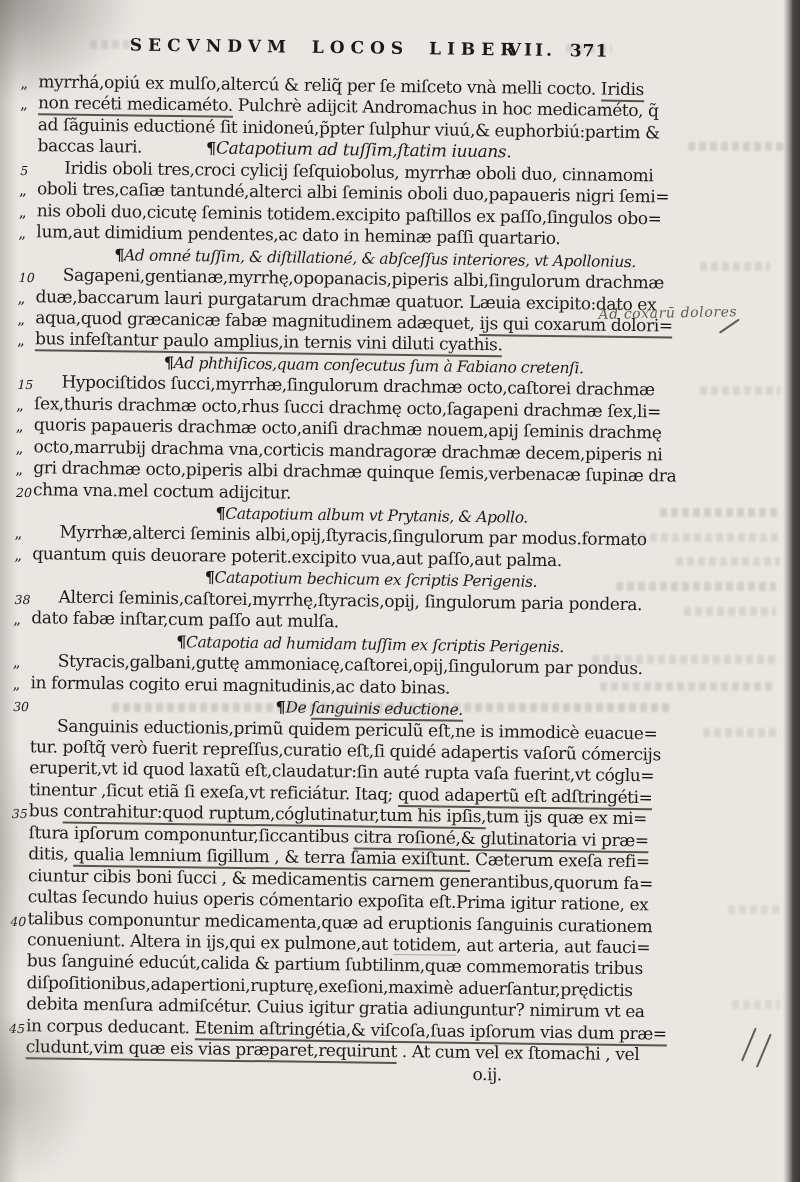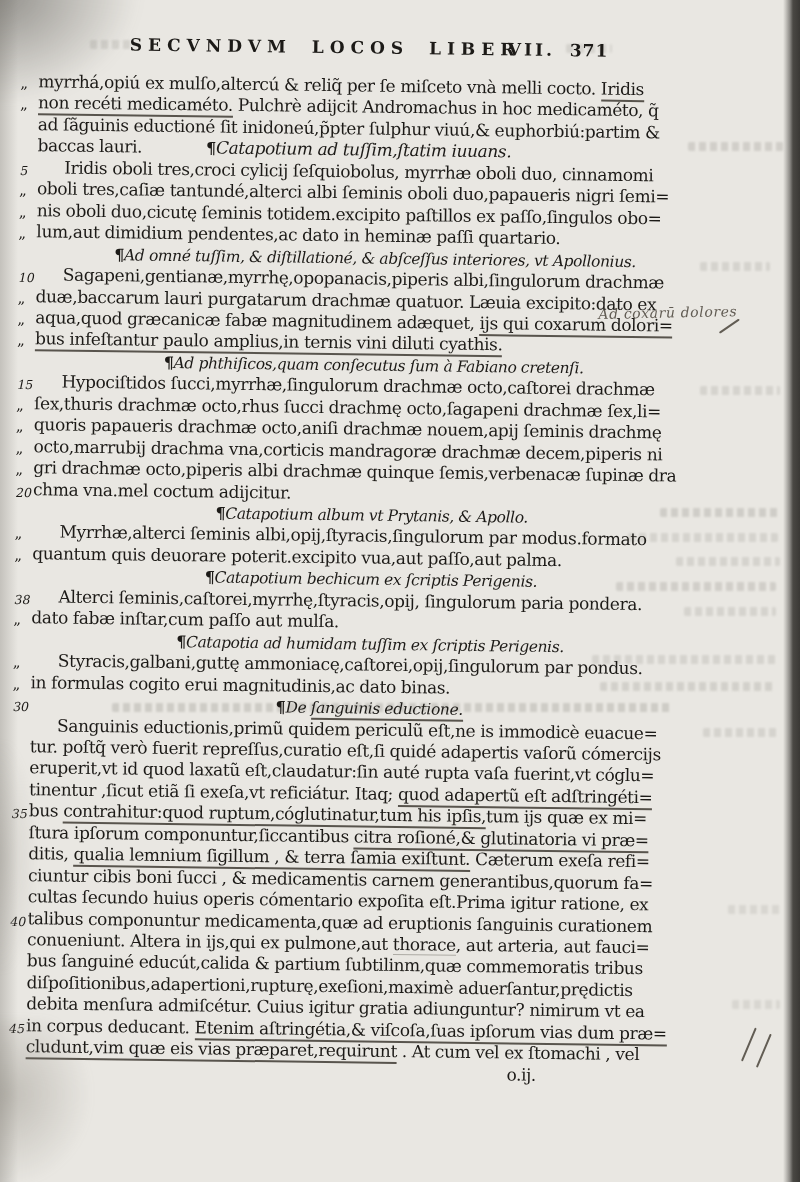--- a/index.html
+++ b/index.html
@@ -28,21 +28,21 @@
   .header .pagenum{position:absolute;left:562px;font-weight:600;letter-spacing:1px;}
   
   .row{position:absolute;left:0;width:740px;height:21.45px;white-space:nowrap;
        font-size:17px;letter-spacing:-0.4px;line-height:21px;}
   .mm{position:absolute;left:13px;top:2px;font-size:15px;letter-spacing:-1px;}
   .mm.n{font-size:12.5px;font-style:italic;top:3px;left:14px;letter-spacing:0;}
   .txt{position:absolute;left:31px;top:0;}
   .ind .txt{padding-left:27px;}
   .head{text-align:center;}
   .head .txt{position:static;padding-left:0;font-size:15.5px;}
-  .sig .txt{position:absolute;left:512px;}
+  .sig .txt{position:absolute;left:478px;}
   .i{font-style:italic;}
   .p{font-weight:bold;font-size:16px;}
   .u{border-bottom:2px solid rgba(48,42,34,.78);padding-bottom:1px;}
   .iu{font-style:italic;border-bottom:2px solid rgba(48,42,34,.78);padding-bottom:1px;}
   .fu{border-bottom:1.5px solid rgba(48,42,34,.32);}
   .g{display:inline-block;width:64px;}
   
   .margin-note{position:absolute;left:594px;top:300px;width:200px;font-style:italic;
                font-size:14px;color:#4a443b;letter-spacing:.6px;transform:rotate(-2deg);
                opacity:.85;white-space:nowrap;}
@@ -216,21 +216,21 @@
         <span class="txt"><span>ciuntur cibis boni ſucci , &amp; medicamentis carnem generantibus,quorum fa=</span></span>
       </div>
       <div class="row" style="top: 891.1px;">
         <span class="txt"><span>cultas ſecundo huius operis cómentario expoſita eſt.Prima igitur ratione, ex</span></span>
       </div>
       <div class="row" style="top: 912.55px;">
         <span class="mm n">40</span>
         <span class="txt"><span>talibus componuntur medicamenta,quæ ad eruptionis ſanguinis curationem</span></span>
       </div>
       <div class="row" style="top: 934px;">
-        <span class="txt"><span>conueniunt. Altera in ijs,qui ex pulmone,aut </span><span class="fu">thorace</span><span>, aut arteria, aut fauci=</span></span>
+        <span class="txt"><span>conueniunt. Altera in ijs,qui ex pulmone,aut </span><span class="fu">totidem</span><span>, aut arteria, aut fauci=</span></span>
       </div>
       <div class="row" style="top: 955.45px;">
         <span class="txt"><span>bus ſanguiné educút,calida &amp; partium ſubtilinm,quæ commemoratis tribus</span></span>
       </div>
       <div class="row" style="top: 976.9px;">
         <span class="txt"><span>diſpoſitionibus,adapertioni,rupturę,exeſioni,maximè aduerſantur,prędictis</span></span>
       </div>
       <div class="row" style="top: 998.35px;">
         <span class="txt"><span>debita menſura admiſcétur. Cuius igitur gratia adiunguntur? nimirum vt ea</span></span>
       </div>

